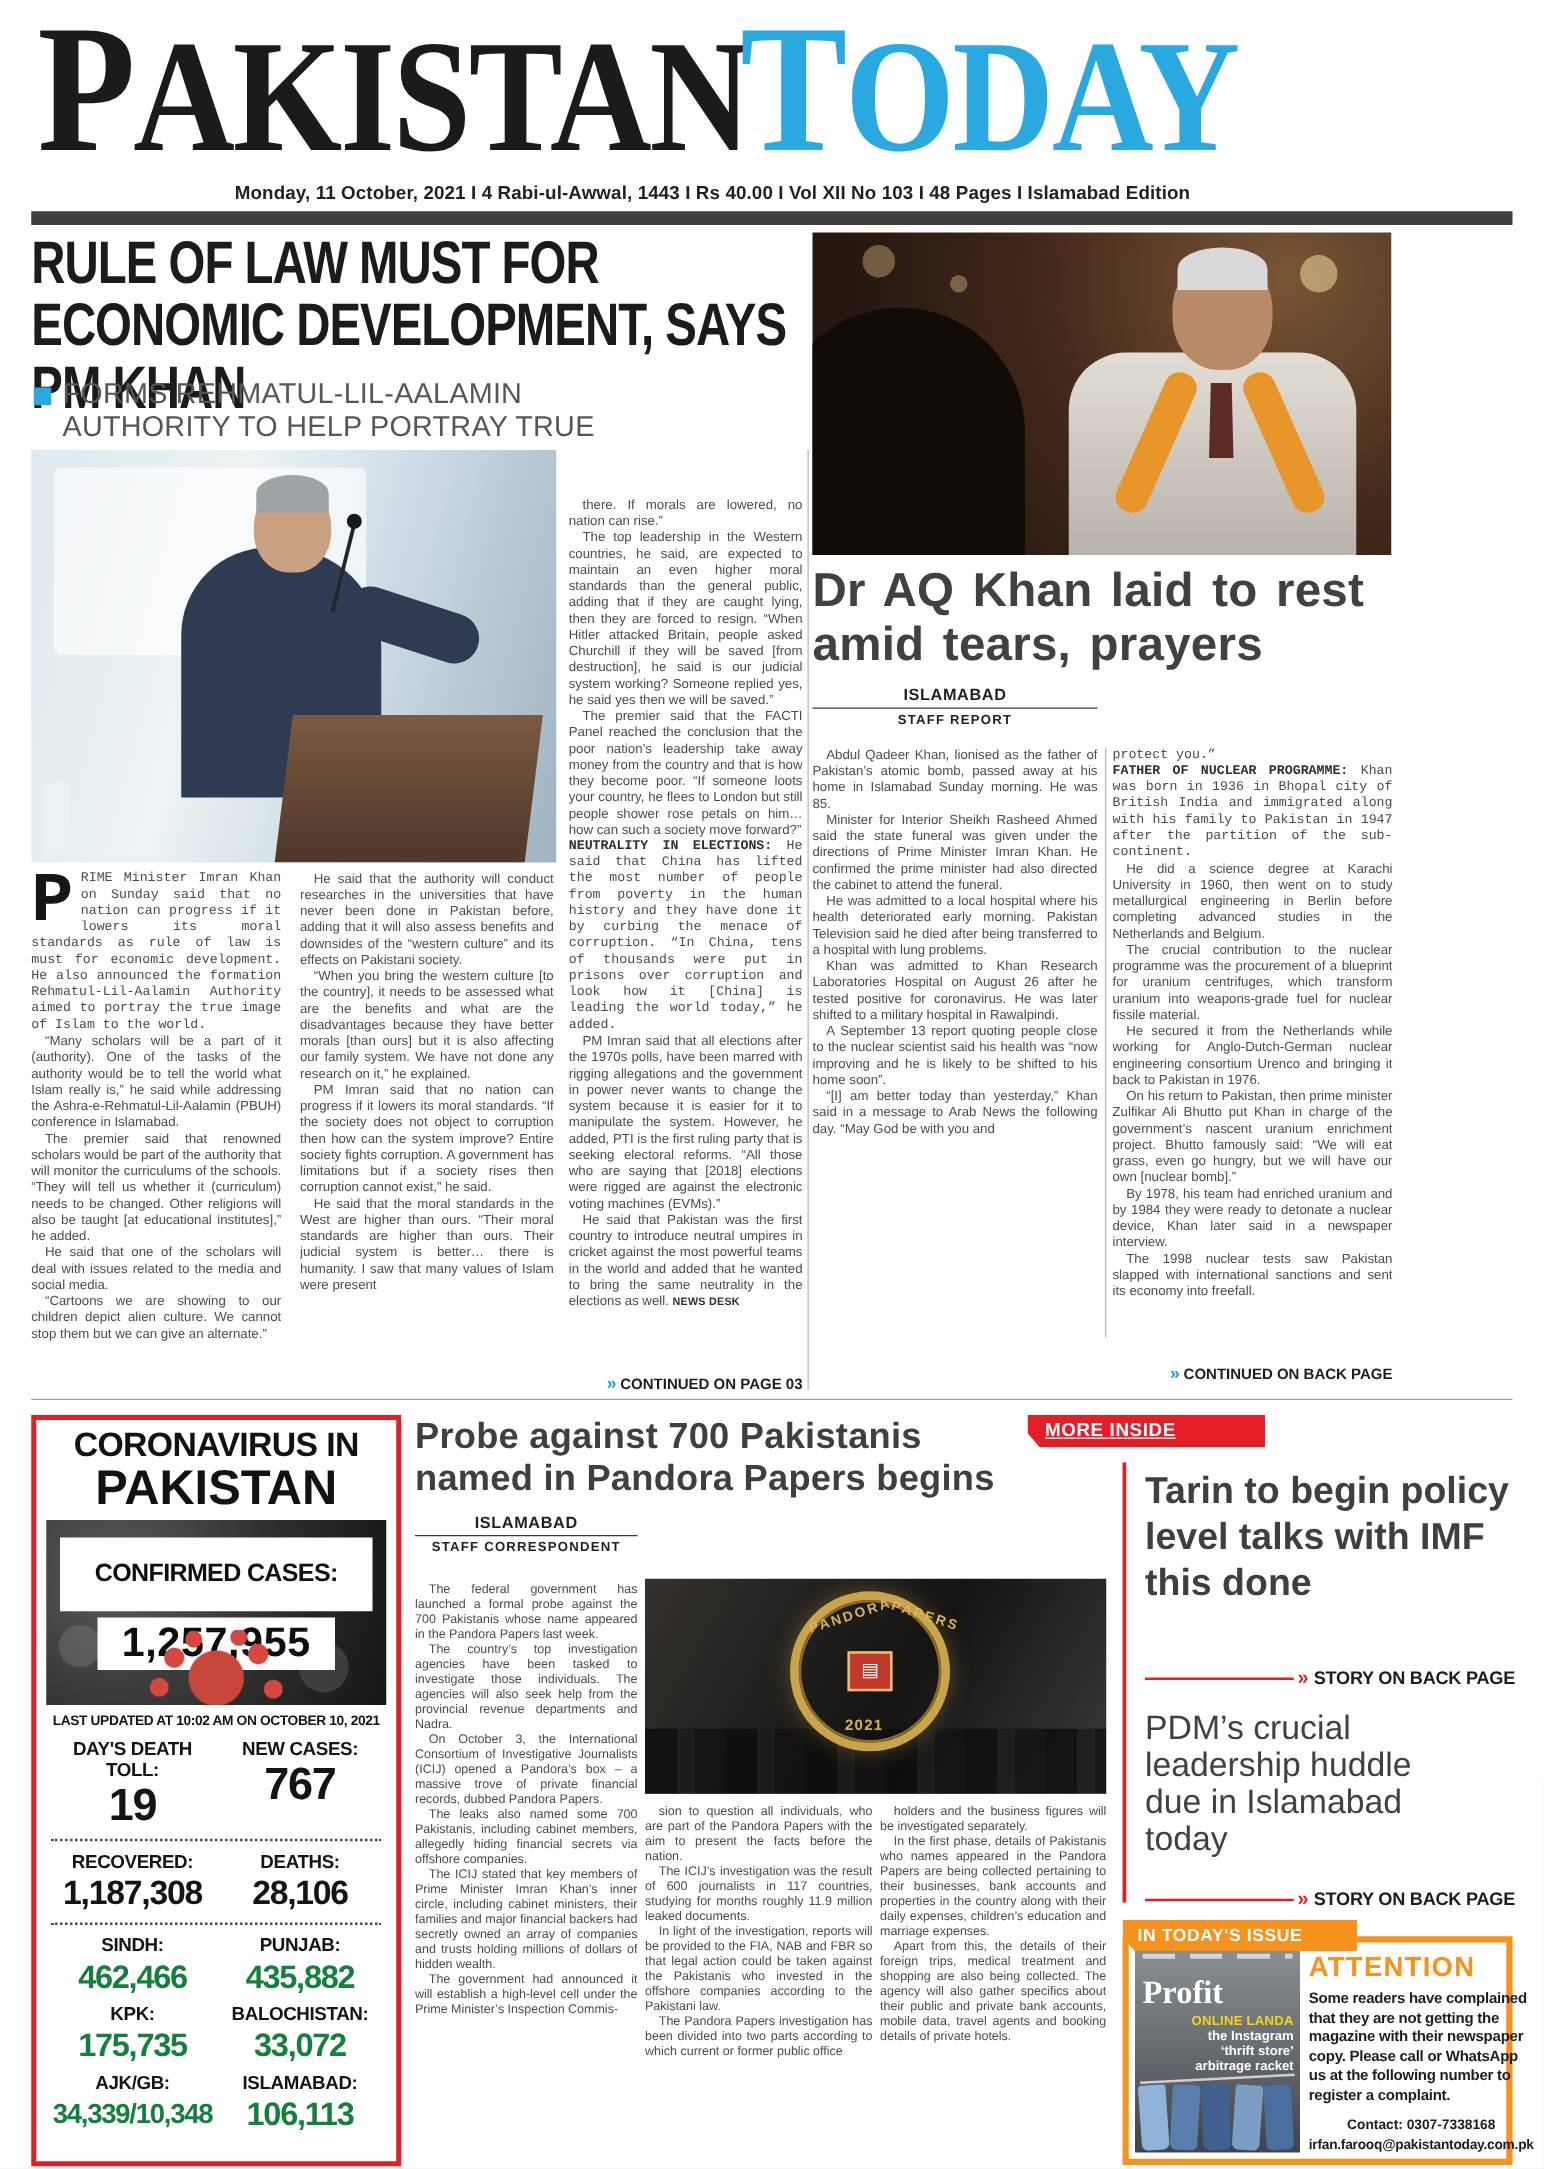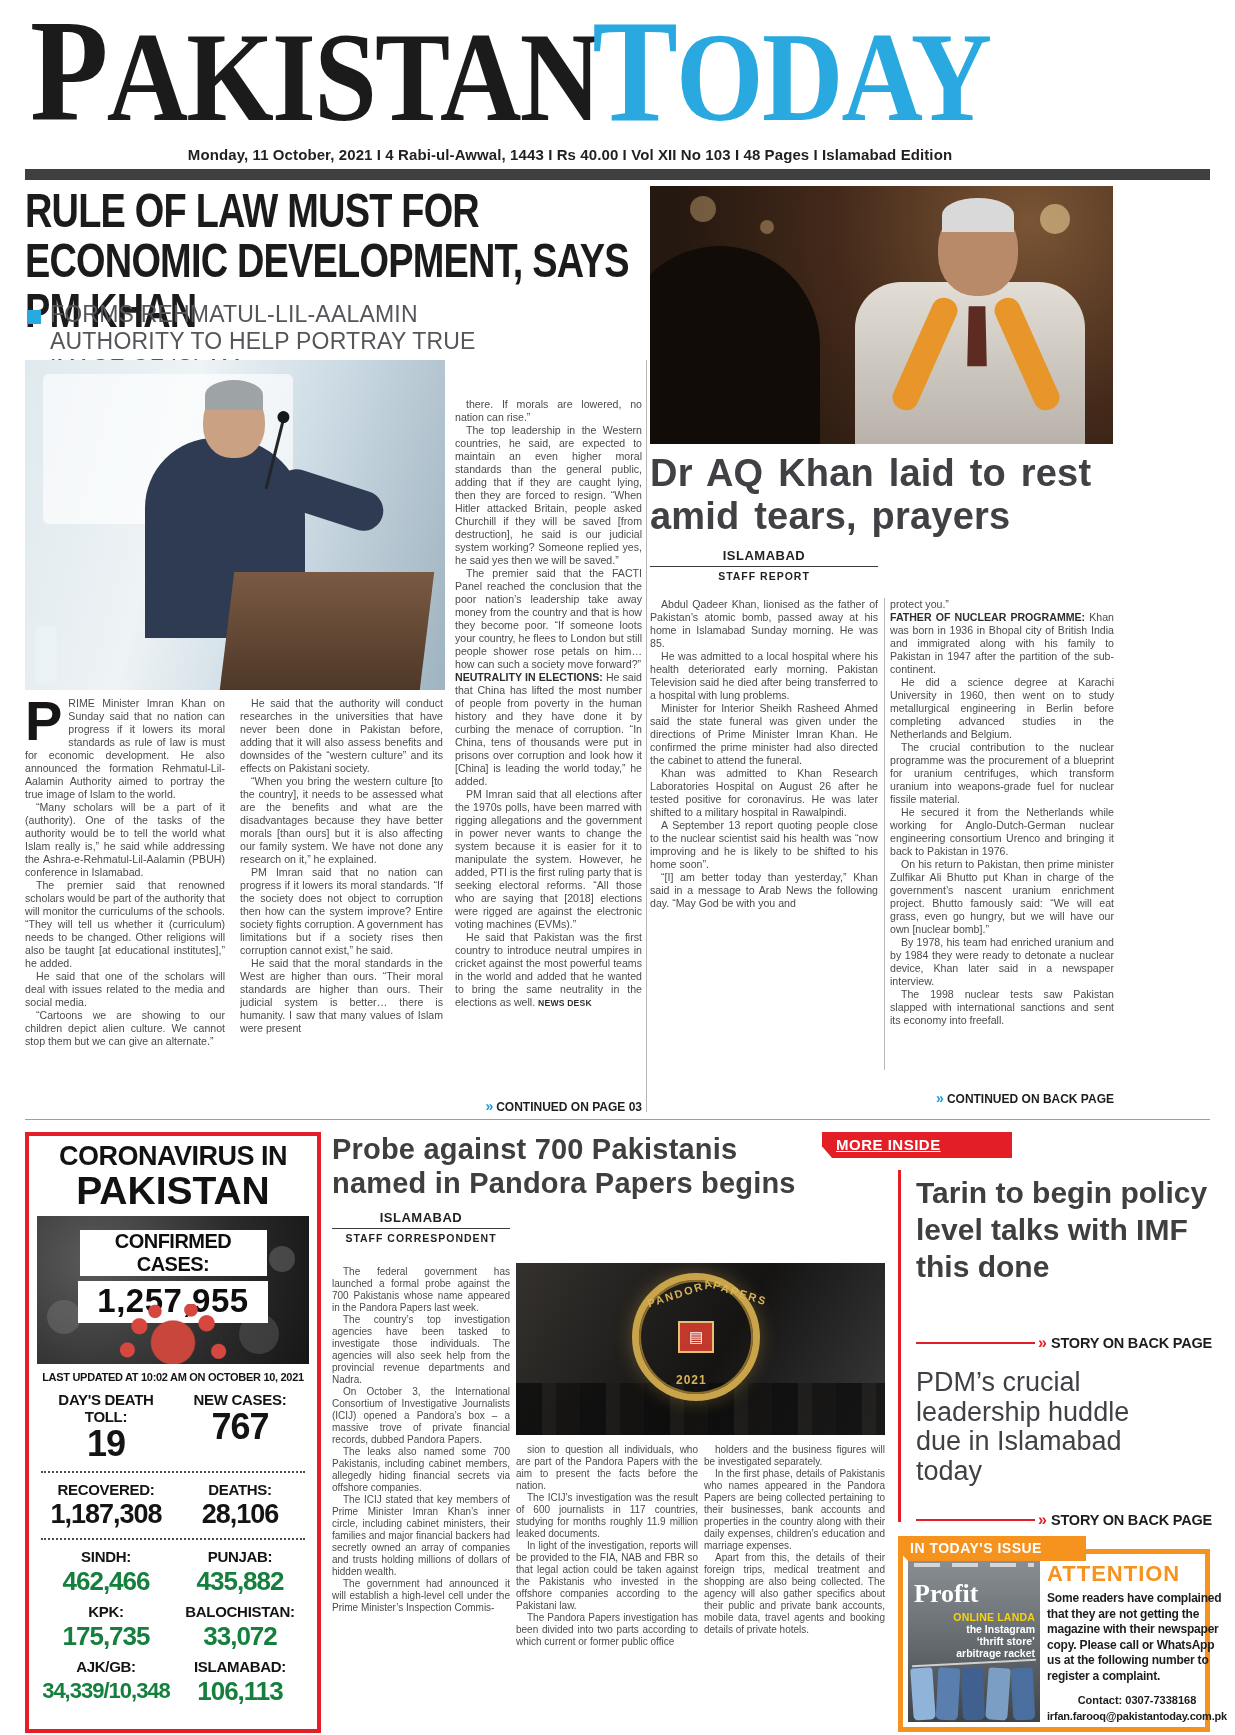--- a/index.html
+++ b/index.html
@@ -22,21 +22,21 @@
   .dateline {
     position:absolute; left:0; top:146px; width:1140px; text-align:center;
     font-weight:bold; font-size:15px; color:#231f20; letter-spacing:0.1px;
   }
   .top-rule { position:absolute; left:25px; top:169px; width:1185px; height:11px; background:#3f3f3f; }
 
   
   .bodycol { position:absolute; font-size:10.6px; line-height:13px; text-align:justify; overflow:hidden; color:#4b4b4d; }
   .bodycol p { margin:0; text-indent:11px; }
   .bodycol p.flush, .bodycol div > p:first-child { }
-  .bodycol .flush { text-indent:0; }
+  .bodycol .flush { text-indent:0;font-family:Liberation Mono, monospace; }
   .lead-label, .inline-label { font-weight:bold; color:#2e2e30; }
   .byline-inline { font-weight:bold; font-size:8.6px; color:#2e2e30; letter-spacing:0.2px; }
   .continued {
     position:absolute; bottom:0; right:0; background:#fff; padding:2px 0 0 8px;
     font-weight:bold; font-size:12px; color:#1d1d1b; white-space:nowrap;
   }
   .c-arr { color:#1b9cd8; font-weight:bold; font-size:14px; margin-right:3px; }
 
   
   .lead-headline {
@@ -114,22 +114,22 @@
   .c-photo {
     position:relative; margin:6px 8px 0; height:148px;
     background:radial-gradient(circle at 20% 30%, #5a5a5a, #2b2b2b 60%, #161616);
     overflow:hidden;
   }
   .c-bubble { position:absolute; border-radius:50%; background:rgba(120,120,120,.45); }
   .b1 { left:10px; top:84px; width:34px; height:34px; }
   .b2 { right:14px; top:30px; width:26px; height:26px; }
   .b3 { right:30px; bottom:10px; width:40px; height:40px; background:rgba(90,90,90,.5); }
   .c-strip1 {
-    position:relative; margin:14px auto 0; width:187px; background:#fff; color:#0e0e0e;
-    font-weight:bold; font-size:20px; text-align:center; padding:0 0; letter-spacing:-0.5px;
+    position:relative; margin:14px auto 0; width:250px; background:#fff; color:#0e0e0e;
+    font-weight:bold; font-size:20px; text-align:center; padding:18px 0; letter-spacing:-0.5px;
   }
   .c-strip2 {
     position:relative; margin:5px auto 0; width:190px; background:#fff; color:#0e0e0e;
     font-weight:bold; font-size:33px; text-align:center; padding:1px 0 3px; letter-spacing:0.5px;
   }
   .virus {
     position:absolute; left:50%; bottom:-14px; width:120px; height:74px; transform:translateX(-50%);
     background:
       radial-gradient(circle at 50% 52%, #c8463c 30%, rgba(0,0,0,0) 32%),
       radial-gradient(circle at 22% 30%, #d5473f 7%, rgba(0,0,0,0) 8%),
@@ -305,22 +305,22 @@
   <div class="aq-headline">Dr AQ Khan laid to rest amid tears, prayers</div>
   <div class="dl aq-dateline">
     <div class="dl-city">ISLAMABAD</div>
     <div class="dl-rule"></div>
     <div class="dl-rep">STAFF REPORT</div>
   </div>
 
   <div class="bodycol aq-col1">
     <div>
         <p>Abdul Qadeer Khan, lionised as the father of Pakistan’s atomic bomb, passed away at his home in Islamabad Sunday morning. He was 85.</p>
+        <p>Minister for Interior Sheikh Rasheed Ahmed said the state funeral was given under the directions of Prime Minister Imran Khan. He confirmed the prime minister had also directed the cabinet to attend the funeral.</p>
         <p>He was admitted to a local hospital where his health deteriorated early morning. Pakistan Television said he died after being transferred to a hospital with lung problems.</p>
-        <p>Minister for Interior Sheikh Rasheed Ahmed said the state funeral was given under the directions of Prime Minister Imran Khan. He confirmed the prime minister had also directed the cabinet to attend the funeral.</p>
         <p>Khan was admitted to Khan Research Laboratories Hospital on August 26 after he tested positive for coronavirus. He was later shifted to a military hospital in Rawalpindi.</p>
         <p>A September 13 report quoting people close to the nuclear scientist said his health was “now improving and he is likely to be shifted to his home soon”.</p>
         <p>“[I] am better today than yesterday,” Khan said in a message to Arab News the following day. “May God be with you and</p>
       </div>
   </div>
   <div class="bodycol aq-col2">
     <p class="flush">protect you.”</p>
     <p class="flush"><span class="inline-label">FATHER OF NUCLEAR PROGRAMME:</span> <span>Khan was born in 1936 in Bhopal city of British India and immigrated along with his family to Pakistan in 1947 after the partition of the sub-continent.</span></p>
     <div>
         <p>He did a science degree at Karachi University in 1960, then went on to study metallurgical engineering in Berlin before completing advanced studies in the Netherlands and Belgium.</p>

